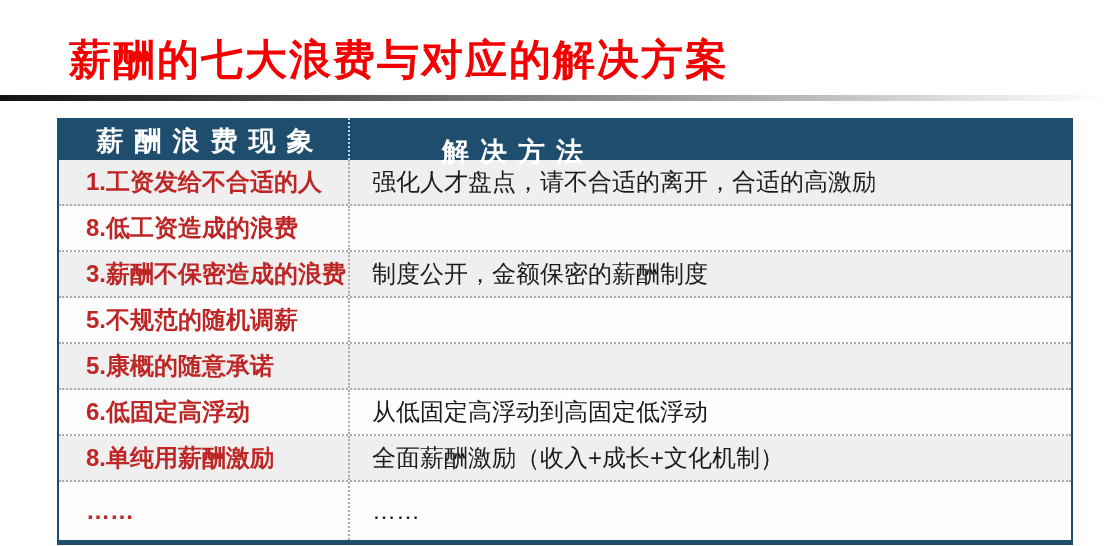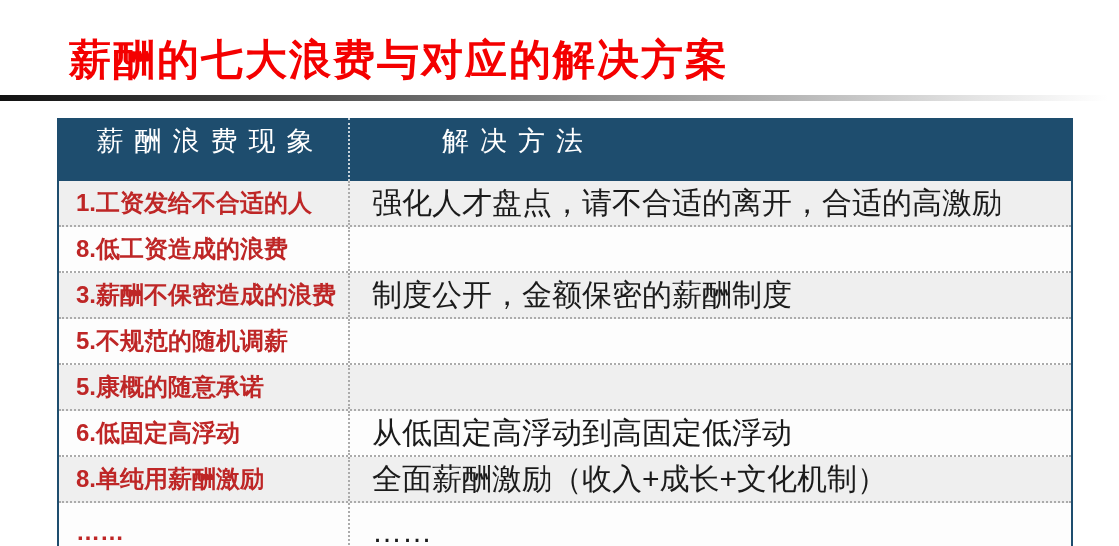--- a/index.html
+++ b/index.html
@@ -30,59 +30,59 @@
     position:absolute;
     left:57px;top:118px;
     width:1016px;
     border-left:2px solid var(--table-border,#1E4D6E);
     border-right:2px solid var(--table-border,#1E4D6E);
     border-bottom:5px solid var(--table-border,#1E4D6E);
     box-sizing:border-box;
   }
   .thead{
     display:flex;
-    height:63px;
+    height:42px;
     background:var(--header-bg,#1E4D6E);
     color:var(--header-text,#FFFFFF);
-    font-weight:normal;
+    font-weight:bold;
     font-size:27px;
     letter-spacing:11px;
     line-height:46px;
   }
   .col1{width:291px;box-sizing:border-box;flex:0 0 auto;}
   .col2{flex:1 1 auto;box-sizing:border-box;}
   .thead .col1{
     text-align:center;
     padding-left:14px;
     border-right:2px dotted rgba(255,255,255,0.75);
   }
-  .thead .col2{padding-left:92px;}
+  .thead .col2{padding-left:92px;margin-top:11px;}
   .trow{
     display:flex;
     align-items:center;
     min-height:44px;
   }
   .tbody .trow:nth-child(odd){background:var(--row-gray,#EFEFEF);}
   .tbody .trow:nth-child(even){background:var(--row-white,#FDFDFD);}
   .tbody .trow{border-bottom:2px dotted var(--dotted-line,#ABABAB);}
   .tbody .trow:last-child{border-bottom:none;min-height:58px;}
   .trow .col1{
     align-self:stretch;
     display:flex;align-items:center;
-    padding-left:17px;
+    padding-left:27px;
     border-right:2px dotted var(--dotted-line,#ABABAB);
     color:var(--row-red,#BE2626);
     font-weight:bold;
     font-size:24px;
     white-space:nowrap;
   }
   .trow .col2{
     padding-left:22px;
     color:var(--solution-text,#1B1B1B);
-    font-size:30px;
+    font-size:24px;
     white-space:nowrap;
   }
 </style>
 </head>
 <body>
 
 <div class="slide">
 
   <h1 class="page-title">薪酬的七大浪费与对应的解决方案</h1>
 

